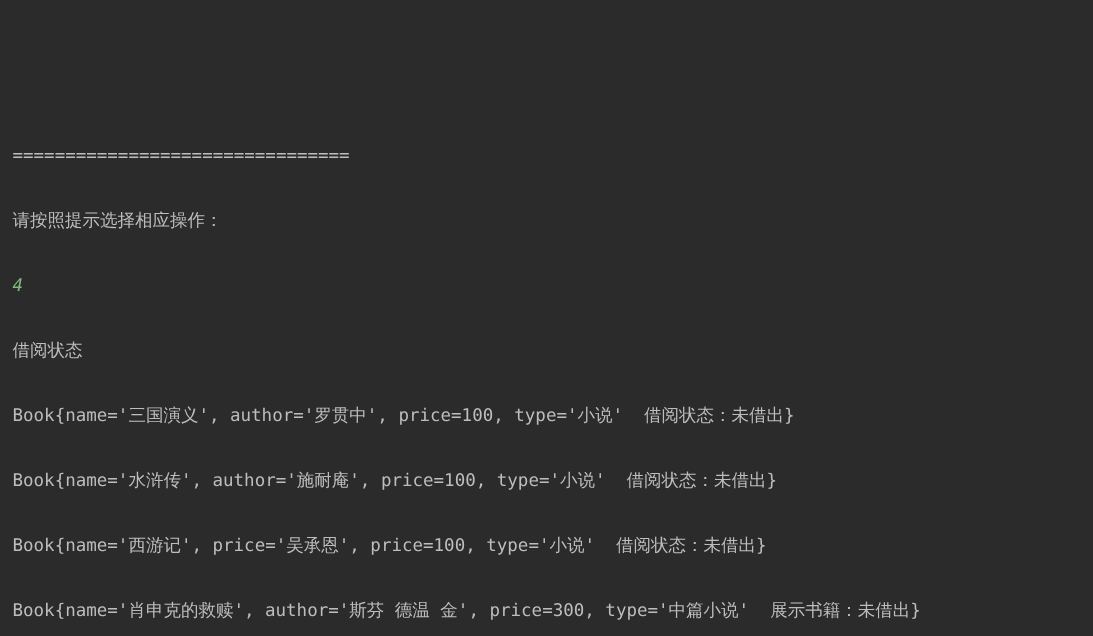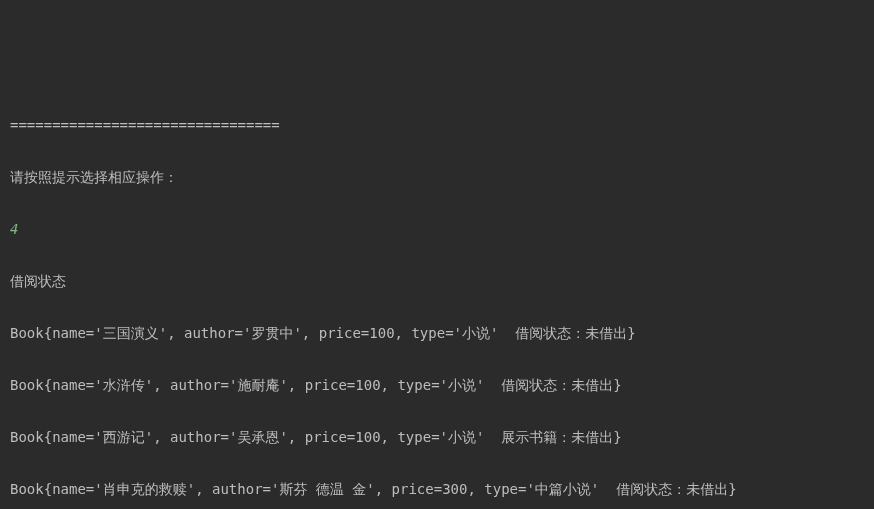--- a/index.html
+++ b/index.html
@@ -23,22 +23,22 @@
 <body>
 
 
 
 <span class="line">================================</span>
 <span class="line">请按照提示选择相应操作：</span>
 <span class="line input">4</span>
 <span class="line">借阅状态</span>
 <span class="line">Book{name='三国演义', author='罗贯中', price=100, type='小说'  借阅状态：未借出}</span>
 <span class="line">Book{name='水浒传', author='施耐庵', price=100, type='小说'  借阅状态：未借出}</span>
-<span class="line">Book{name='西游记', author='吴承恩', price=100, type='小说'  展示书籍：未借出}</span>
-<span class="line">Book{name='肖申克的救赎', author='斯芬 德温 金', price=300, type='中篇小说'  借阅状态：未借出}</span>
+<span class="line">Book{name='西游记', price='吴承恩', price=100, type='小说'  借阅状态：未借出}</span>
+<span class="line">Book{name='肖申克的救赎', author='斯芬 德温 金', price=300, type='中篇小说'  展示书籍：未借出}</span>
 
 
 
 
 
 
 
 
 
 

